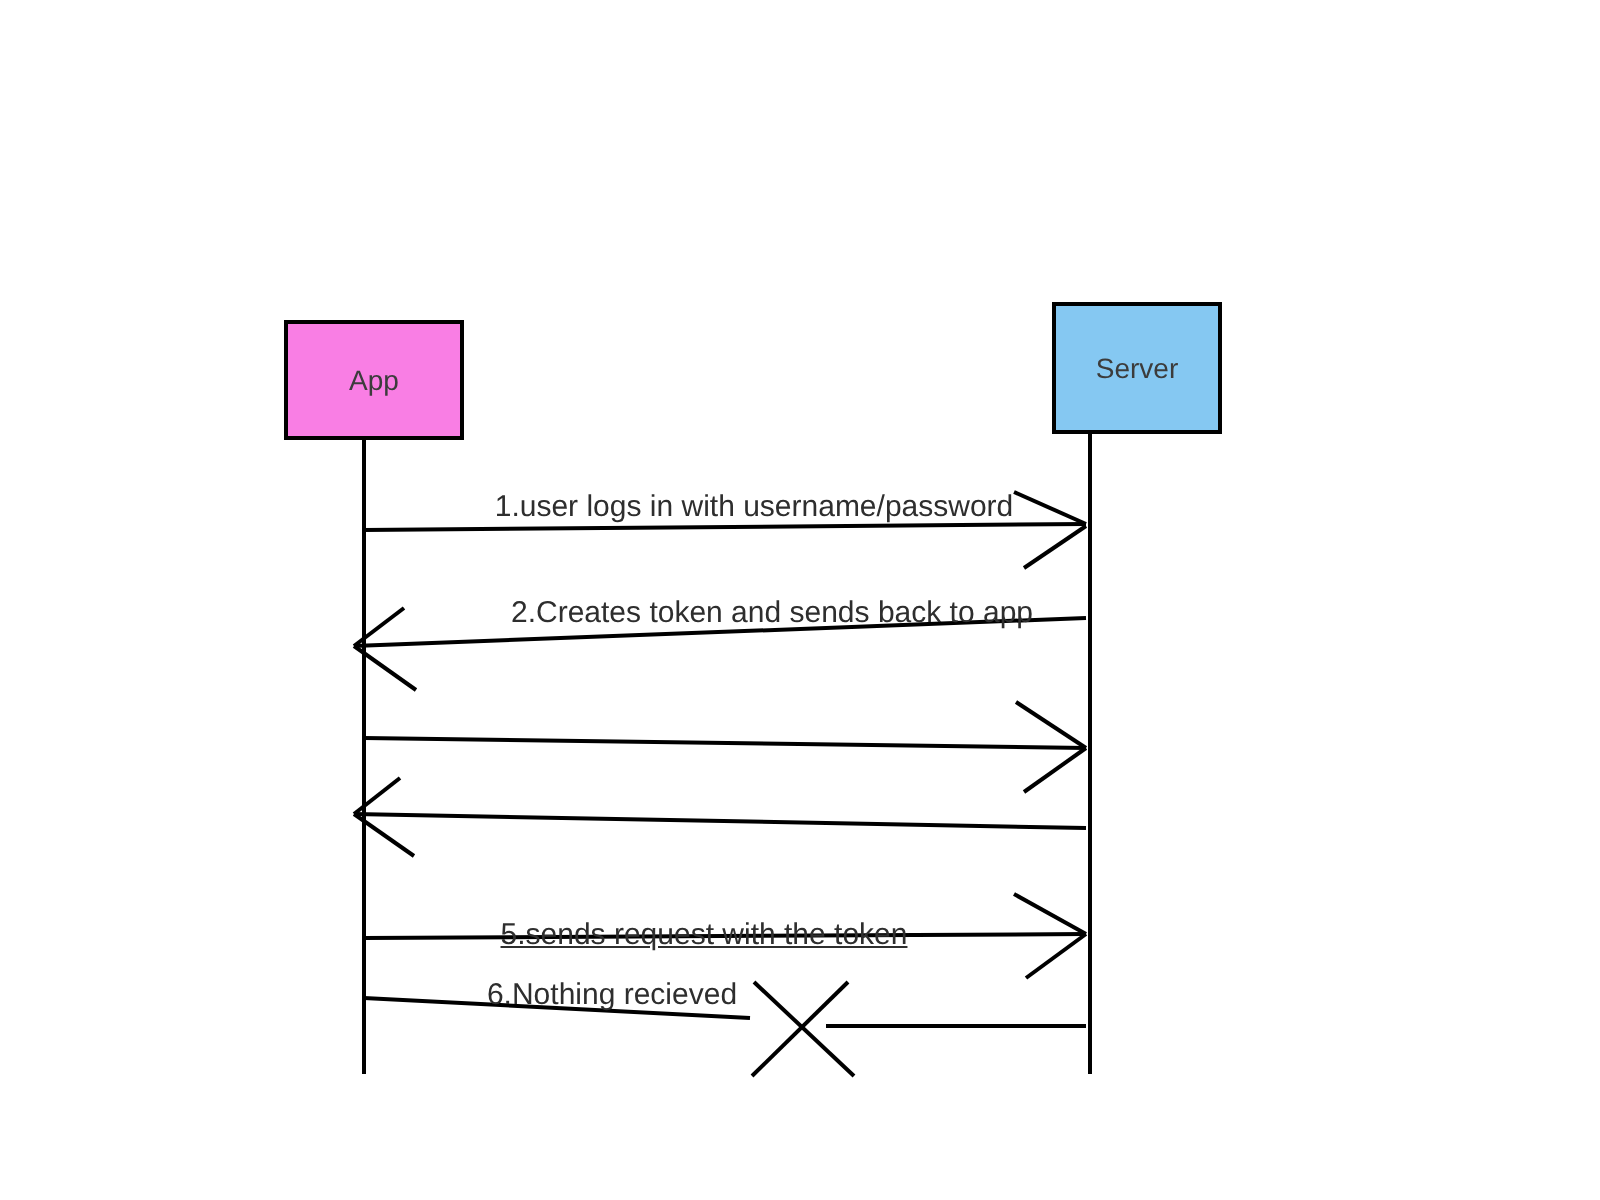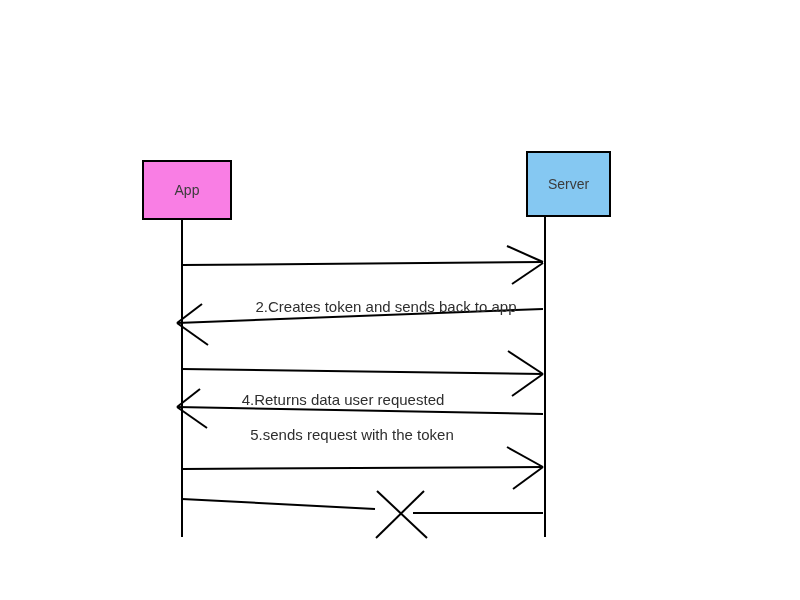--- a/index.html
+++ b/index.html
@@ -48,21 +48,21 @@
     position: absolute;
     transform: translateX(-50%);
     font-size: 15px;
     color: #2e2e2e;
     white-space: nowrap;
   }
   .lbl-1 { left: 377px; top: 245px; }
   .lbl-2 { left: 386px; top: 298px; }
   .lbl-3 { left: 348px; top: 347px; }
   .lbl-4 { left: 343px; top: 391px; }
-  .lbl-5 { left: 352px; top: 426px; }
+  .lbl-5 { left: 352px; top: 459px; text-decoration: underline; }
   .lbl-6 { left: 306px; top: 489px; }
   line, path {
     stroke: #000000;
     stroke-width: 2;
     fill: none;
   }
 </style>
 </head>
 <body>
 
@@ -114,17 +114,18 @@
   </svg>
 
   <div class="actor-box actor-app" style="background: rgb(249, 126, 228);">
     <span>App</span>
   </div>
 
   <div class="actor-box actor-server" style="background: rgb(133, 200, 242);">
     <span>Server</span>
   </div>
 
+  <div class="msg-label lbl-1">1.user logs in with username/password</div>
   <div class="msg-label lbl-2">2.Creates token and sends back to app</div>
-  <div class="msg-label lbl-4">4.Returns data user requested</div>
   <div class="msg-label lbl-5">5.sends request with the token</div>
+  <div class="msg-label lbl-6">6.Nothing recieved</div>
 
 </div>
 
 </body></html>

